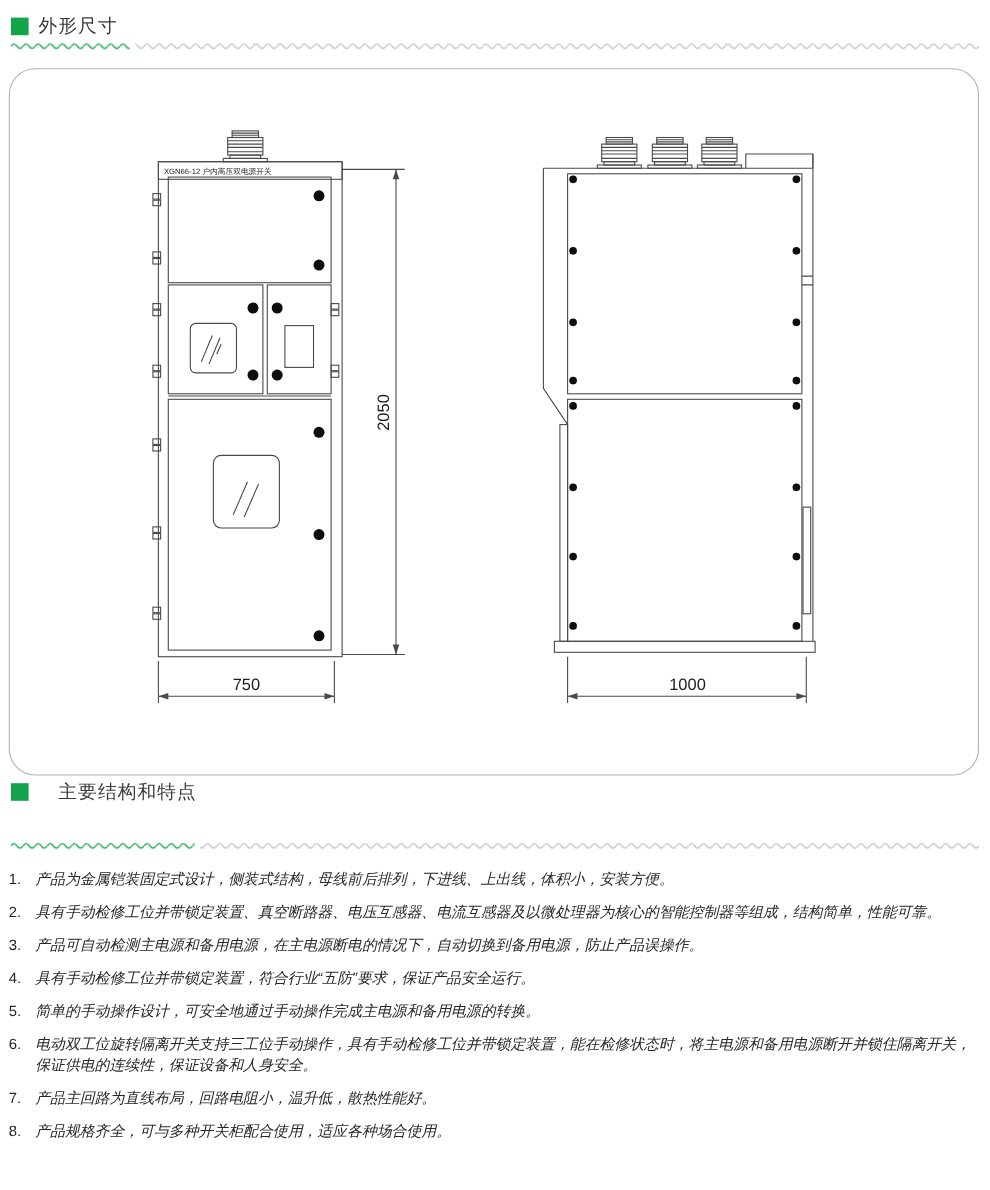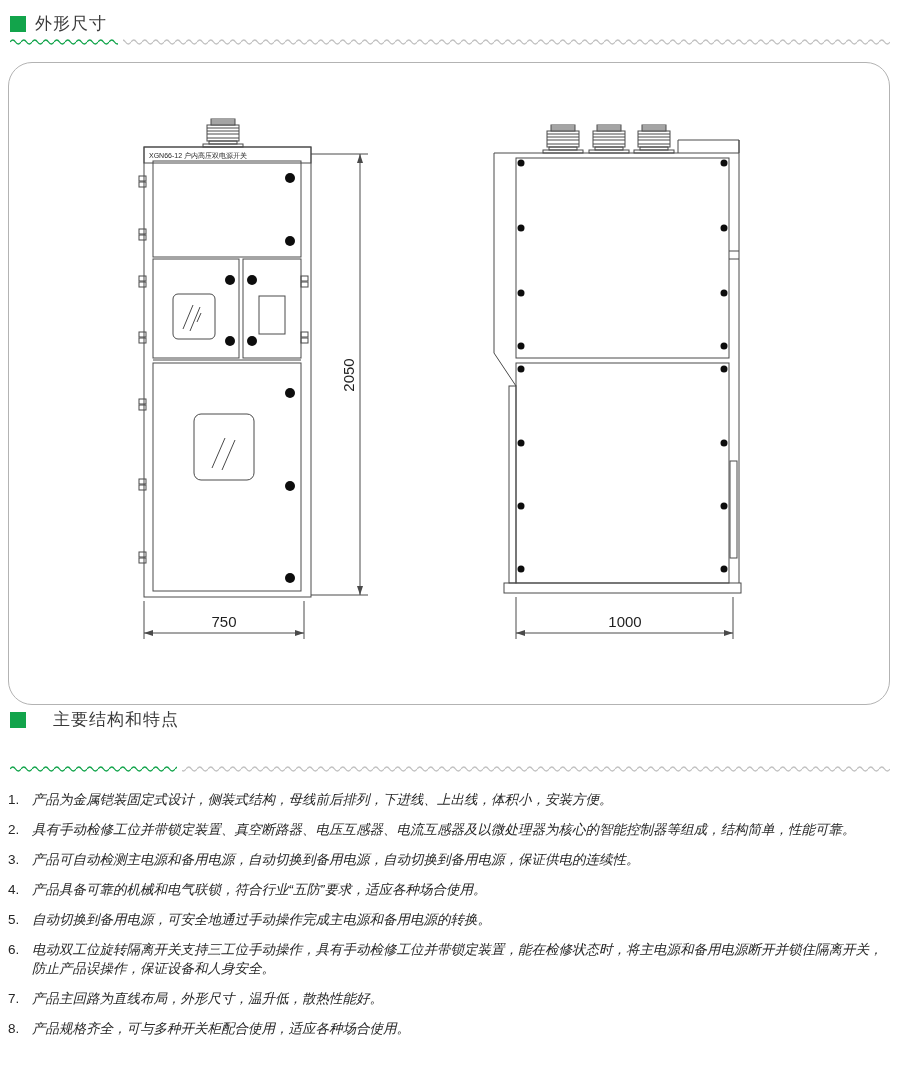--- a/index.html
+++ b/index.html
@@ -218,35 +218,35 @@
   <div class="feature-item">
     <span class="feature-num">1.</span>
     <span class="feature-text">产品为金属铠装固定式设计，侧装式结构，母线前后排列，下进线、上出线，体积小，安装方便。</span>
   </div>
   <div class="feature-item">
     <span class="feature-num">2.</span>
     <span class="feature-text">具有手动检修工位并带锁定装置、真空断路器、电压互感器、电流互感器及以微处理器为核心的智能控制器等组成，结构简单，性能可靠。</span>
   </div>
   <div class="feature-item">
     <span class="feature-num">3.</span>
-    <span class="feature-text">产品可自动检测主电源和备用电源，自动切换到备用电源，自动切换到备用电源，保证供电的连续性。</span>
+    <span class="feature-text">产品可自动检测主电源和备用电源，在主电源断电的情况下，自动切换到备用电源，防止产品误操作。</span>
   </div>
   <div class="feature-item">
     <span class="feature-num">4.</span>
-    <span class="feature-text">产品具备可靠的机械和电气联锁，符合行业“五防”要求，适应各种场合使用。</span>
+    <span class="feature-text">具有手动检修工位并带锁定装置，符合行业“五防”要求，保证产品安全运行。</span>
   </div>
   <div class="feature-item">
     <span class="feature-num">5.</span>
-    <span class="feature-text">自动切换到备用电源，可安全地通过手动操作完成主电源和备用电源的转换。</span>
+    <span class="feature-text">简单的手动操作设计，可安全地通过手动操作完成主电源和备用电源的转换。</span>
   </div>
   <div class="feature-item">
     <span class="feature-num">6.</span>
-    <span class="feature-text">电动双工位旋转隔离开关支持三工位手动操作，具有手动检修工位并带锁定装置，能在检修状态时，将主电源和备用电源断开并锁住隔离开关，防止产品误操作，保证设备和人身安全。</span>
+    <span class="feature-text">电动双工位旋转隔离开关支持三工位手动操作，具有手动检修工位并带锁定装置，能在检修状态时，将主电源和备用电源断开并锁住隔离开关，保证供电的连续性，保证设备和人身安全。</span>
   </div>
   <div class="feature-item">
     <span class="feature-num">7.</span>
-    <span class="feature-text">产品主回路为直线布局，外形尺寸，温升低，散热性能好。</span>
+    <span class="feature-text">产品主回路为直线布局，回路电阻小，温升低，散热性能好。</span>
   </div>
   <div class="feature-item">
     <span class="feature-num">8.</span>
     <span class="feature-text">产品规格齐全，可与多种开关柜配合使用，适应各种场合使用。</span>
   </div>
 </div>
 
 </body></html>

